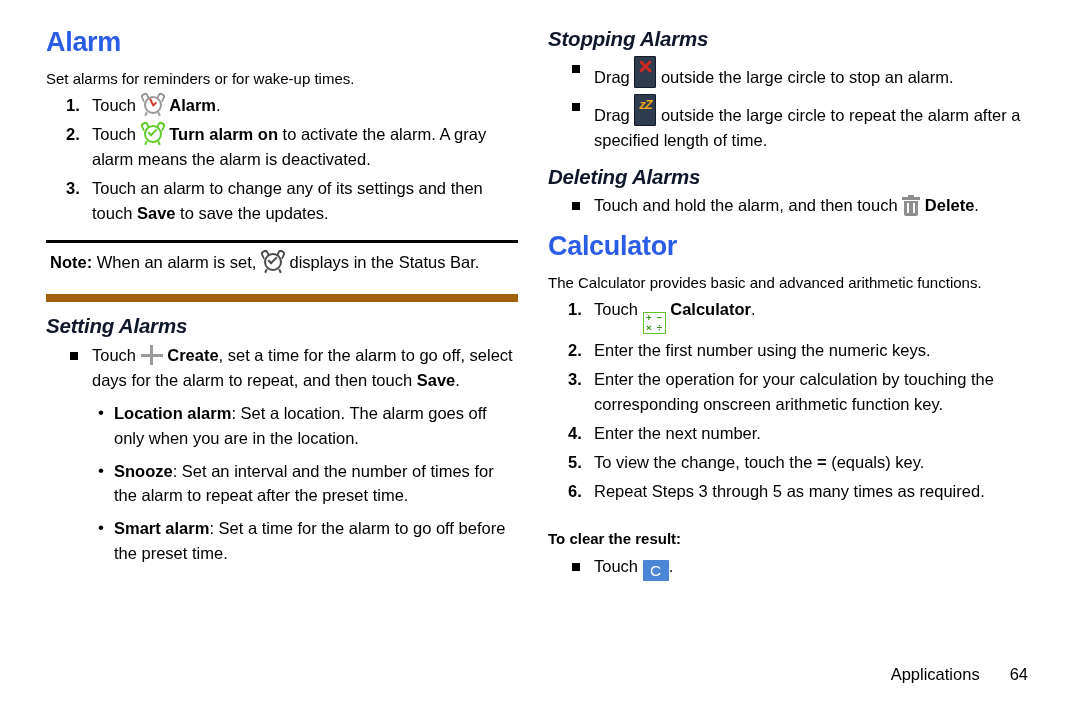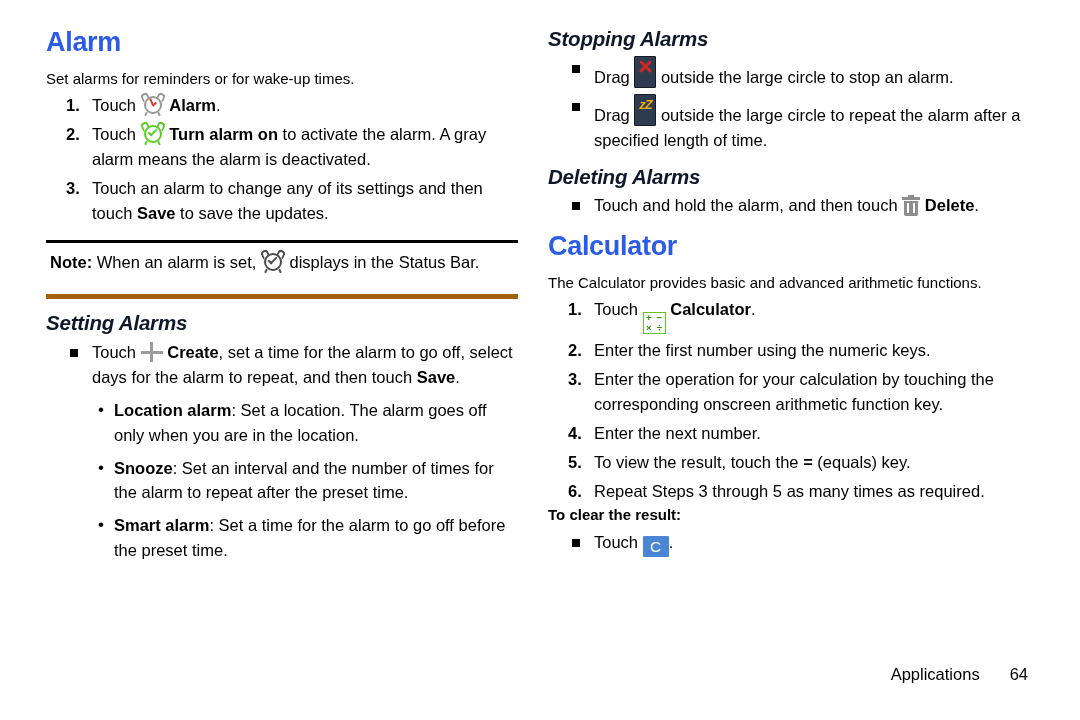--- a/index.html
+++ b/index.html
@@ -101,21 +101,21 @@
     line-height: 1.5;
   }
   .sub-list-wrap { padding-left: 46px; }
 
   b, strong { font-weight: bold; }
 
   
   .note-box {
     margin: 14px 0 0 0;
     border-top: 3px solid #000;
-    border-bottom: 5px solid #a16207;
+    border-bottom: 8px solid #a16207;
     padding: 7px 0 20px 4px;
     font-size: 16.5px;
     line-height: 1.4;
   }
 
   
   .icon {
     display: inline-block;
     vertical-align: -4px;
     position: relative;
@@ -369,30 +369,30 @@
 
       <li class="step">
         <span class="num">3.</span><span>Enter the operation for your calculation by touching the corresponding onscreen arithmetic function key.</span>
       </li>
 
       <li class="step">
         <span class="num">4.</span><span>Enter the next number.</span>
       </li>
 
       <li class="step">
-        <span class="num">5.</span><span>To view the result, touch the </span><b>=</b><span> (equals) key.</span>
+        <span class="num">5.</span><span>To view the change, touch the </span><b>=</b><span> (equals) key.</span>
       </li>
 
       <li class="step">
         <span class="num">6.</span><span>Repeat Steps 3 through 5 as many times as required.</span>
       </li>
 
     </ol>
 
-    <p class="intro" style="margin-top:0;font-weight:bold;">To clear the result:</p>
+    <p class="intro" style="margin-top:24px;font-weight:bold;">To clear the result:</p>
 
     <ul class="bullets">
       <li class="bullet">
         <span class="sq"></span><span>Touch </span><span class="key-c">C</span><span>.</span>
       </li>
     </ul>
 
   </div>
 
   <div class="footer">

